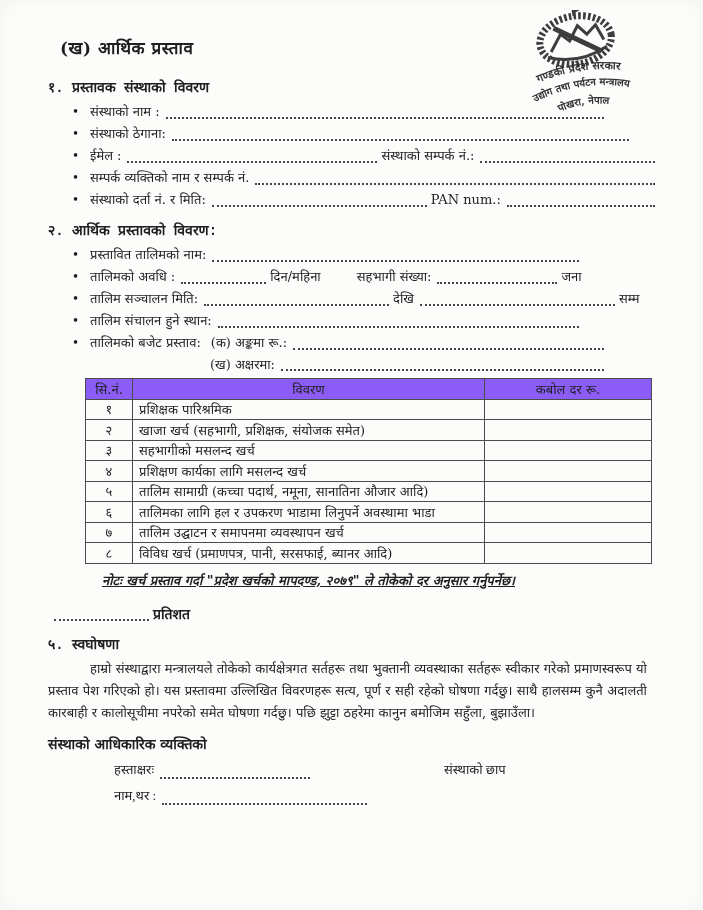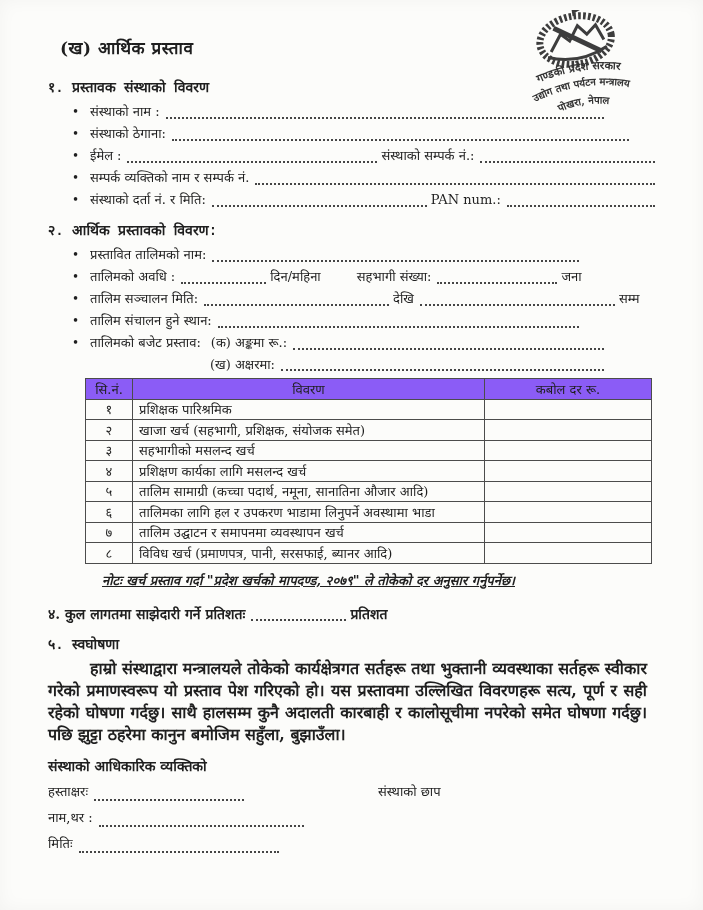--- a/index.html
+++ b/index.html
@@ -23,23 +23,23 @@
   .gap40{flex:0 0 36px;}
   .indent-budget{margin-left:162px;}
   table.cost{border-collapse:collapse;margin:3px 0 2px 37px;width:566px;font-size:13px;table-layout:fixed;}
   table.cost td,table.cost th{border:1.4px solid #4c4c4c;padding:0 6px;height:19.5px;overflow:hidden;white-space:nowrap;}
   table.cost th{background:#8b5cf6;font-weight:normal;text-align:center;}
   table.cost td.sn{text-align:center;}
   table.cost td.total-lbl{text-align:right;}
   .note{margin:7px 0 0 54px;font-size:13px;font-weight:bold;font-style:italic;text-decoration:underline;}
   .sec4{margin-top:15px;margin-left:0;font-size:14px;}
   .sec4 .lbl{font-weight:bold;}
-  .para{font-size:16px;line-height:22px;text-align:justify;text-indent:42px;margin:2px 12px 0 0;font-weight:bold;}
+  .para{font-size:13px;line-height:22px;text-align:justify;text-indent:42px;margin:2px 12px 0 0;}
   .sig-head{font-size:14px;font-weight:bold;margin:10px 0 4px 0;}
-  .sig{}
+  .sig{margin-left:66px;font-family:Liberation Serif, serif;}
   .sig .line{margin-left:0;line-height:26px;position:relative;}
   .stamp-label{position:absolute;left:330px;top:0;white-space:nowrap;}
   .stamp{position:absolute;top:10px;left:496px;width:164px;height:116px;}
 </style>
 </head>
 <body>
 
 <div class="page">
 
   <svg class="stamp" viewBox="0 0 164 116" xmlns="http://www.w3.org/2000/svg">
@@ -194,38 +194,33 @@
         <td class="sn">८</td>
         <td>विविध खर्च (प्रमाणपत्र, पानी, सरसफाई, ब्यानर आदि)</td>
         <td></td>
       </tr>
     </tbody>
       </table>
 
     <div class="note">नोटः खर्च प्रस्ताव गर्दा "प्रदेश खर्चको मापदण्ड, २०७९" ले तोकेको दर अनुसार गर्नुपर्नेछ।</div>
 
     <div class="line sec4">
-      <span class="lbl">४. कुल लागतमा साझेदारी गर्ने प्रतिशतः</span>
       <span class="dots w95"></span>
       <span class="lbl">प्रतिशत</span>
     </div>
 
     <div class="sec-title">५. स्वघोषणा</div>
     <div class="para">हाम्रो संस्थाद्वारा मन्त्रालयले तोकेको कार्यक्षेत्रगत सर्तहरू तथा भुक्तानी व्यवस्थाका सर्तहरू स्वीकार गरेको प्रमाणस्वरूप यो प्रस्ताव पेश गरिएको हो। यस प्रस्तावमा उल्लिखित विवरणहरू सत्य, पूर्ण र सही रहेको घोषणा गर्दछु। साथै हालसम्म कुनै अदालती कारबाही र कालोसूचीमा नपरेको समेत घोषणा गर्दछु। पछि झुट्टा ठहरेमा कानुन बमोजिम सहुँला, बुझाउँला।</div>
 
     <div class="sig-head">संस्थाको आधिकारिक व्यक्तिको</div>
     <div class="sig">
       <div class="line">
         <span class="lbl">हस्ताक्षरः</span>
         <span class="dots w150"></span>
         <span class="stamp-label">संस्थाको छाप</span>
       </div>
       <div class="line">
         <span class="lbl">नाम,थर :</span>
         <span class="dots w205"></span>
       </div>
-      <div class="line">
-        <span class="lbl">मितिः</span>
-        <span class="dots w200"></span>
-      </div>
     </div>
   </div>
 </div>
 
 </body></html>

